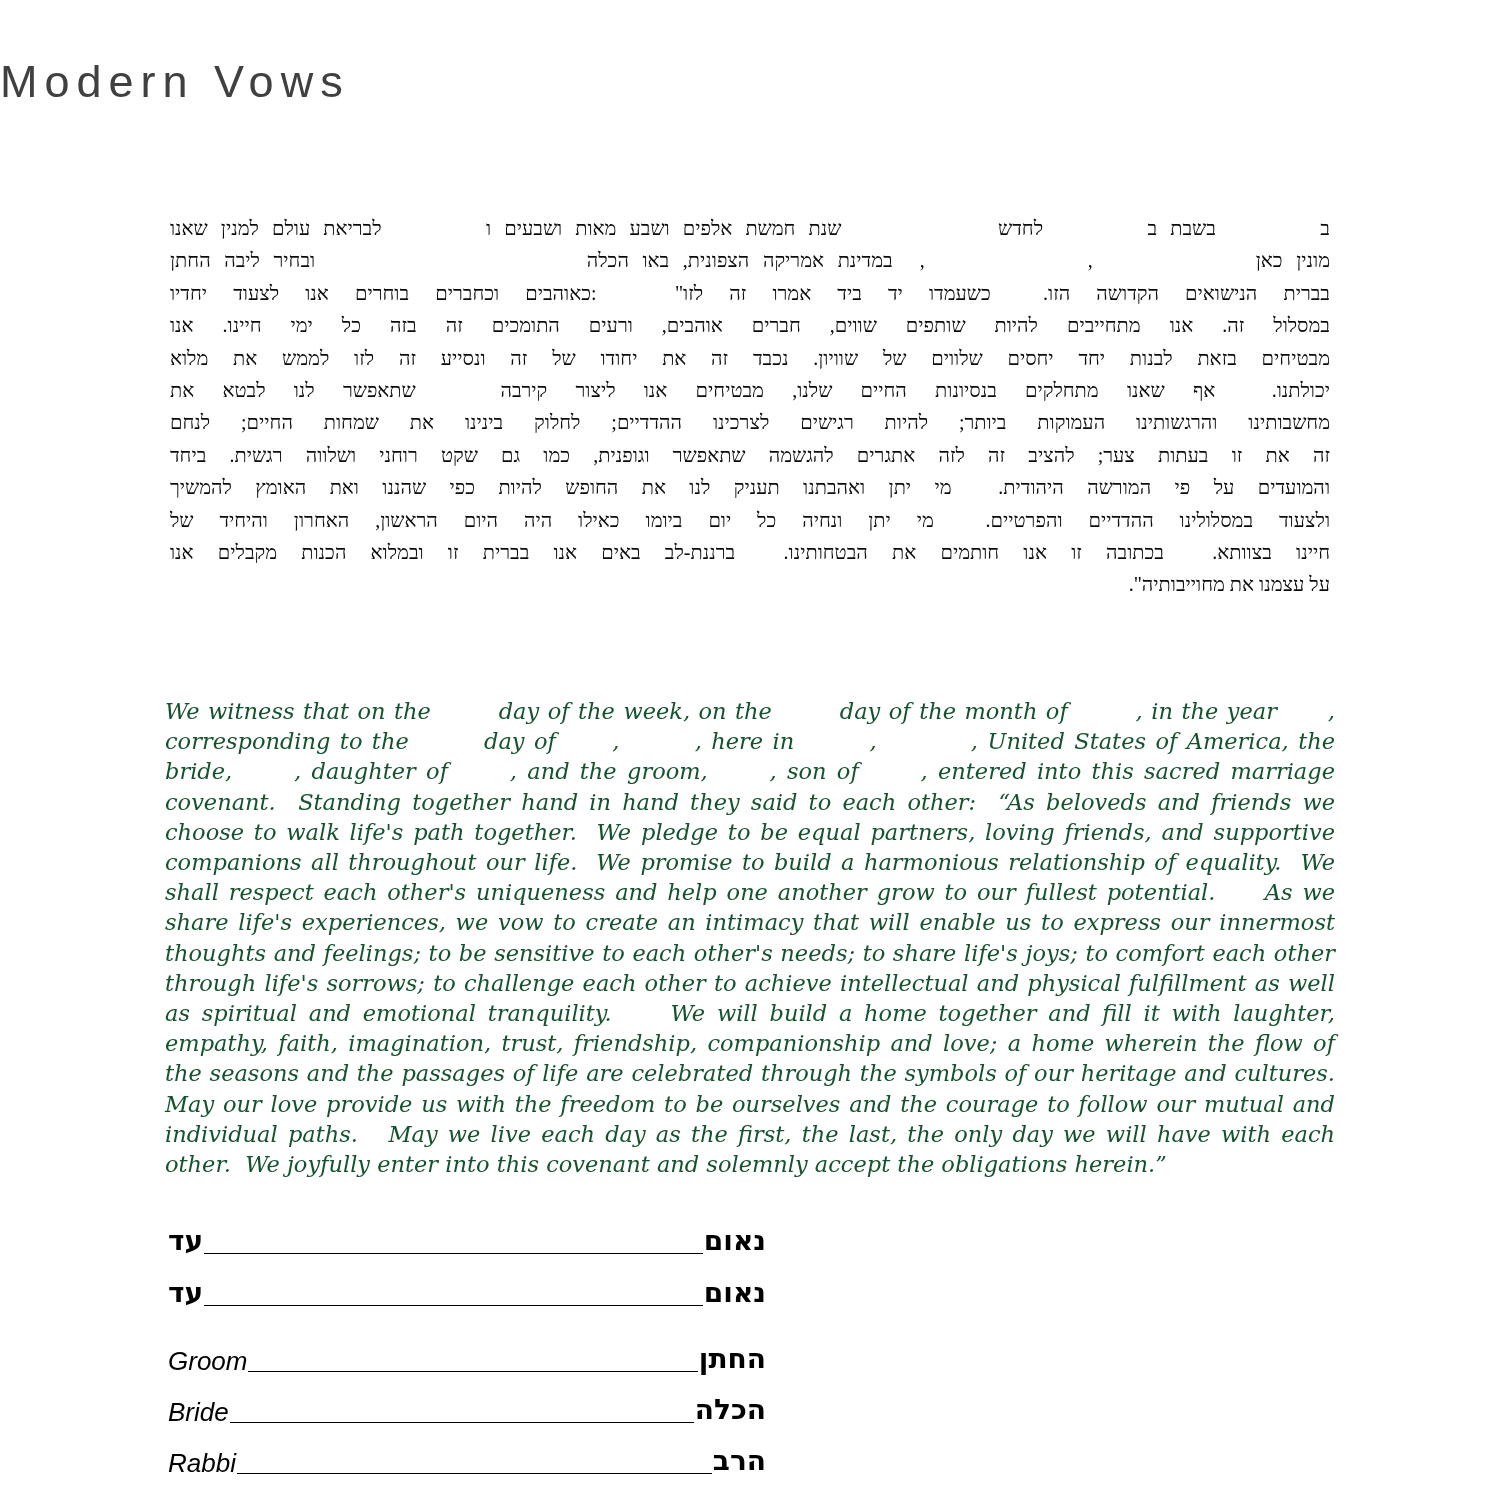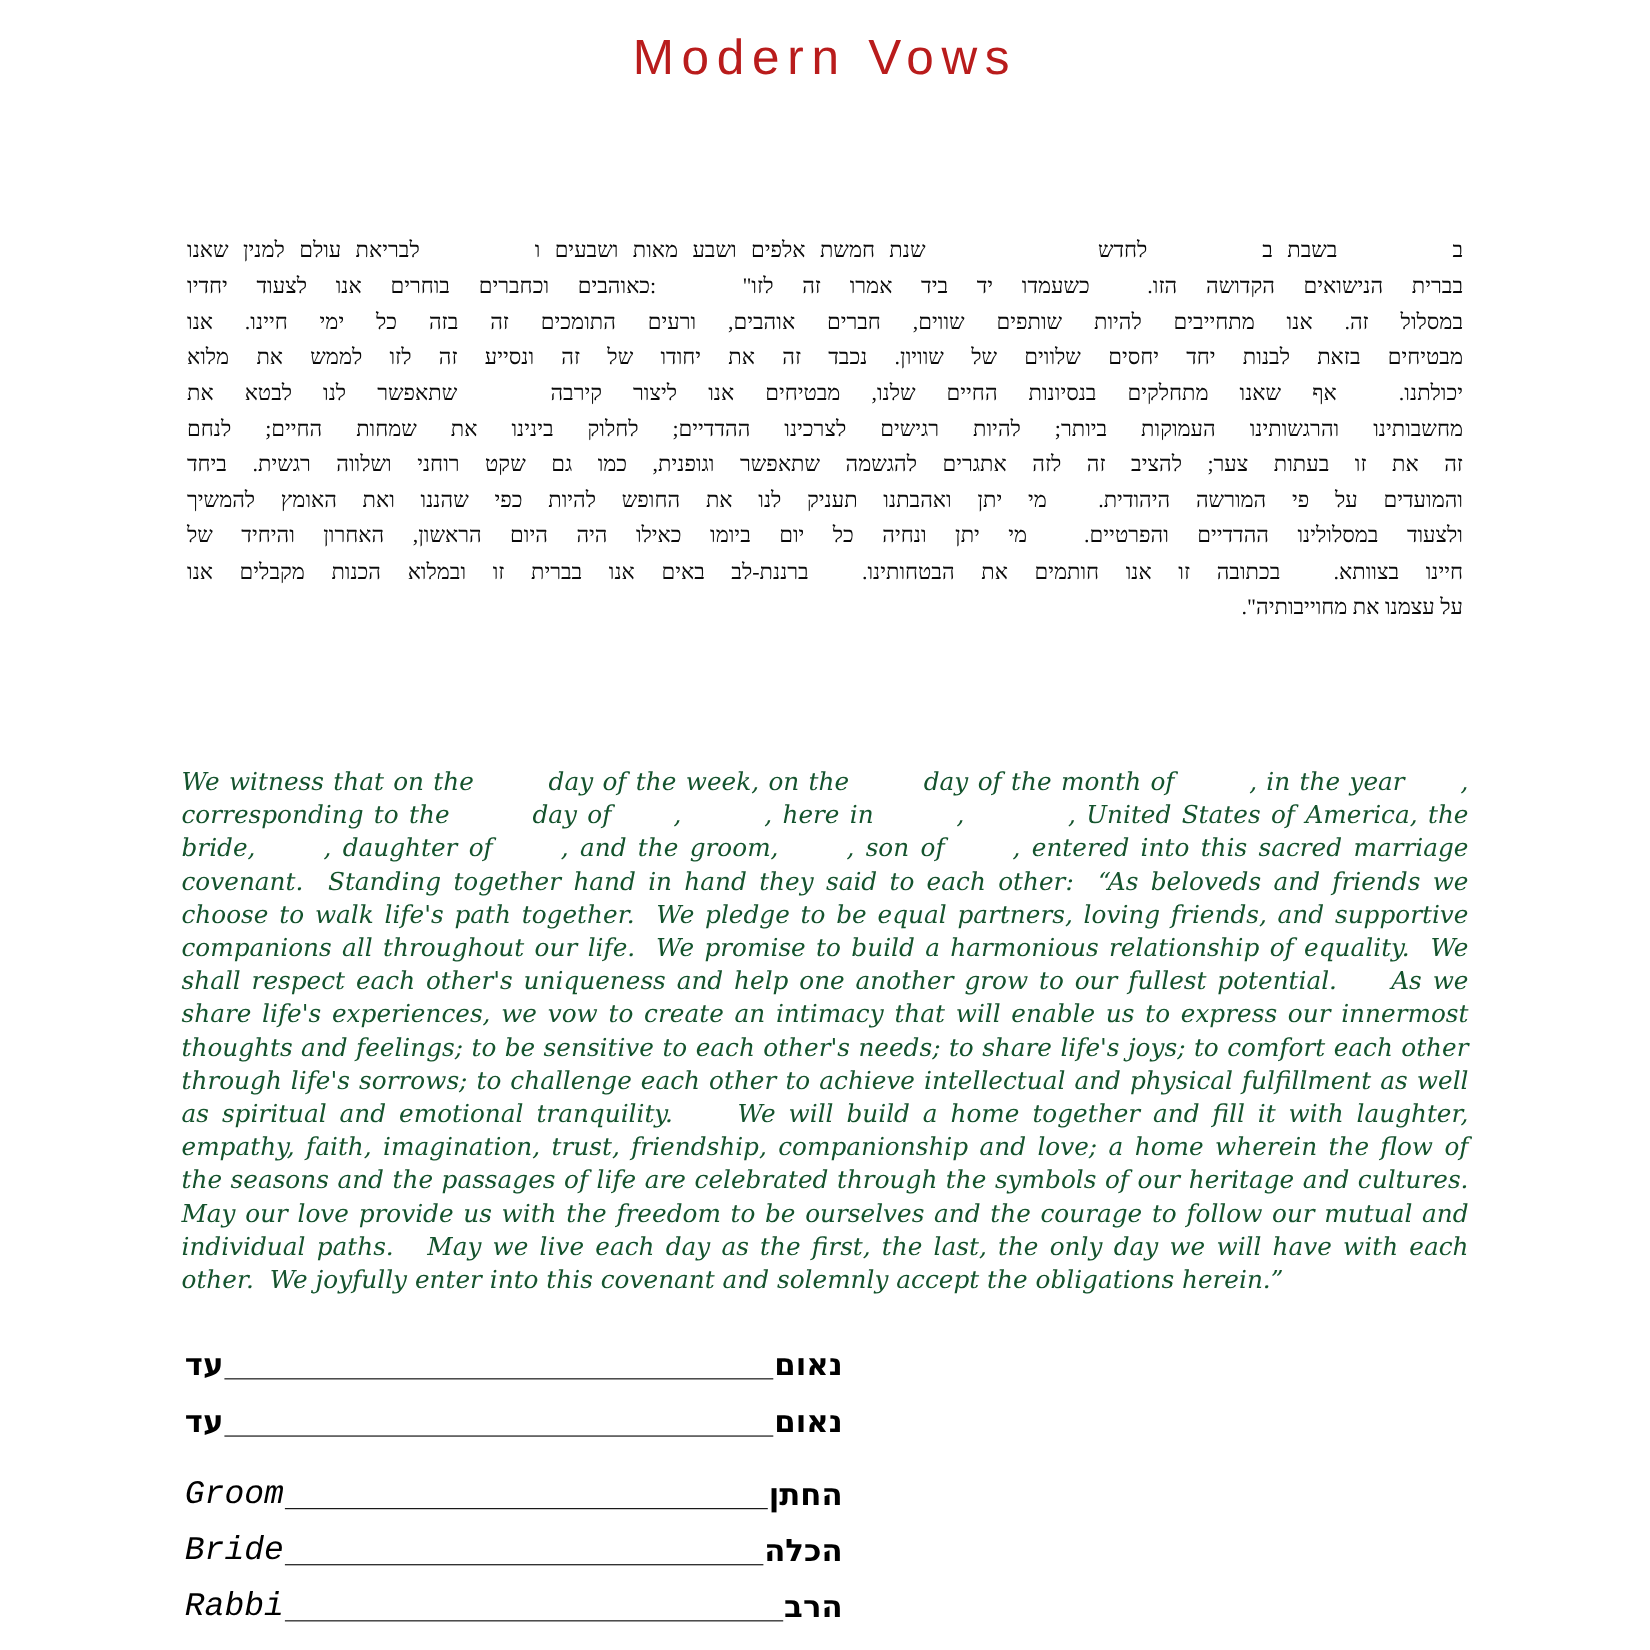--- a/index.html
+++ b/index.html
@@ -10,29 +10,29 @@
     width: 1500px;
     height: 1500px;
     background: #ffffff;
     color: #000000;
     position: relative;
     overflow: hidden;
     font-family: "Liberation Sans", sans-serif;
   }
   .doc-title {
     position: absolute;
-    top: 26px;
+    top: 56px;
     left: 0;
     width: 100%;
-    text-align: center;
+    text-align: left;
     font-family: "Liberation Sans", sans-serif;
     font-weight: 400;
     font-size: 45px;
     letter-spacing: 7px;
-    color: #b91c1c;
+    color: #404040;
   }
   .hebrew-block {
     position: absolute;
     top: 212px;
     left: 170px;
     width: 1160px;
     direction: rtl;
     font-family: Liberation Serif, serif;
     font-size: 20px;
     line-height: 32.4px;
@@ -92,33 +92,34 @@
     height: 1px;
   }
   .sig-heb {
     font-family: "DejaVu Sans", sans-serif;
     font-weight: 600;
     font-size: 28px;
     line-height: 1.1;
     direction: rtl;
   }
   .sig-eng {
-    font-family: Liberation Mono, monospace;
+    font-family: Liberation Sans, sans-serif;
     font-style: italic;
-    font-size: 30px;
+    font-size: 26px;
     line-height: 1.05;
   }
 </style>
 </head>
 <body>
 
 <div class="doc-title">Modern Vows</div>
 
 <div class="hebrew-block">
   <div class="h-line">ב        בשבת ב        לחדש            שנת חמשת אלפים ושבע מאות ושבעים ו        לבריאת עולם למנין שאנו</div>
+  <div class="h-line">מונין כאן            ,            ,  במדינת אמריקה הצפונית, באו הכלה                    ובחיר ליבה החתן</div>
   <div class="h-line">בברית הנישואים הקדושה הזו.  כשעמדו יד ביד אמרו זה לזו"   :כאוהבים וכחברים בוחרים אנו לצעוד יחדיו</div>
   <div class="h-line">במסלול זה. אנו מתחייבים להיות שותפים שווים, חברים אוהבים, ורעים התומכים זה בזה כל ימי חיינו. אנו</div>
   <div class="h-line">מבטיחים בזאת לבנות יחד יחסים שלווים של שוויון. נכבד זה את יחודו של זה ונסייע זה לזו לממש את מלוא</div>
   <div class="h-line">יכולתנו.  אף שאנו מתחלקים בנסיונות החיים שלנו, מבטיחים אנו ליצור קירבה   שתאפשר לנו לבטא את</div>
   <div class="h-line">מחשבותינו והרגשותינו העמוקות ביותר; להיות רגישים לצרכינו ההדדיים; לחלוק בינינו את שמחות החיים; לנחם</div>
   <div class="h-line">זה את זו בעתות צער; להציב זה לזה אתגרים להגשמה שתאפשר וגופנית, כמו גם שקט רוחני ושלווה רגשית. ביחד</div>
   <div class="h-line">והמועדים על פי המורשה היהודית.  מי יתן ואהבתנו תעניק לנו את החופש להיות כפי שהננו ואת האומץ להמשיך</div>
   <div class="h-line">ולצעוד במסלולינו ההדדיים והפרטיים.  מי יתן ונחיה כל יום ביומו כאילו היה היום הראשון, האחרון והיחיד של</div>
   <div class="h-line">חיינו בצוותא.  בכתובה זו אנו חותמים את הבטחותינו.  ברננת-לב באים אנו בברית זו ובמלוא הכנות מקבלים אנו</div>
   <div class="h-line last-line">על עצמנו את מחוייבותיה".</div>

